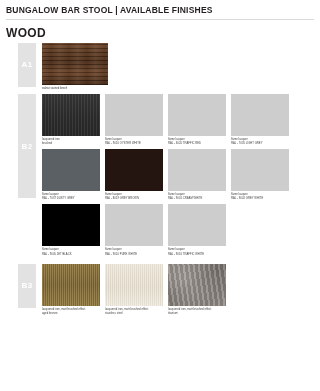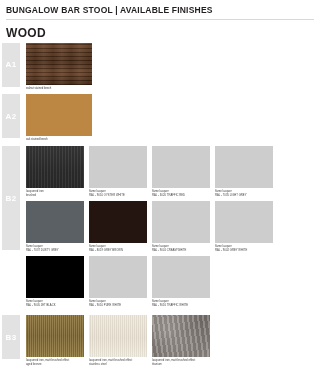--- a/index.html
+++ b/index.html
@@ -21,21 +21,21 @@
   .rule{height:1px;background:#d9d9d9;margin:0 6px 0 6px;}
 
   
   .section-title{
     font-size:12px;font-weight:bold;letter-spacing:.3px;
     text-transform:uppercase;color:#231f20;
     padding:7px 0 4px 6px;line-height:1;
   }
 
   
-  .group{display:flex;align-items:flex-start;padding-left:2px;}
+  .group{display:flex;align-items:flex-start;padding-left:18px;}
   .code-chip{
     width:18px;flex:0 0 18px;
     background:#e2e2e2;
     display:flex;align-items:center;justify-content:center;
     color:#ffffff;font-size:8px;font-weight:bold;letter-spacing:.5px;
     box-sizing:border-box;
   }
   .grid{flex:1;display:flex;flex-wrap:wrap;padding-left:6px;box-sizing:border-box;}
 
   .cell{width:58px;margin:0 5px 3px 0;box-sizing:border-box;}
@@ -123,29 +123,20 @@
   <div class="group grp-wood">
     <div class="code-chip chip-wood">A1</div>
     <div class="grid">
       <div class="wood-cell">
         <span class="wood-swatch tex-walnut"></span>
         <div class="wood-cap">walnut stained beech</div>
       </div>
     </div>
   </div>
 
-  <div class="group grp-wood">
-    <div class="code-chip chip-wood">A2</div>
-    <div class="grid">
-      <div class="wood-cell">
-        <span class="wood-swatch tex-oak"></span>
-        <div class="wood-cap">oak stained beech</div>
-      </div>
-    </div>
-  </div>
 
 
   <div class="group">
     <div class="code-chip chip-b2">B2</div>
     <div class="grid" id="grid-b2">
         <div class="cell">
           <span class="swatch tex-brushed-dark"></span>
           <div class="cap">lacquered iron
 brushed</div>
         </div>

